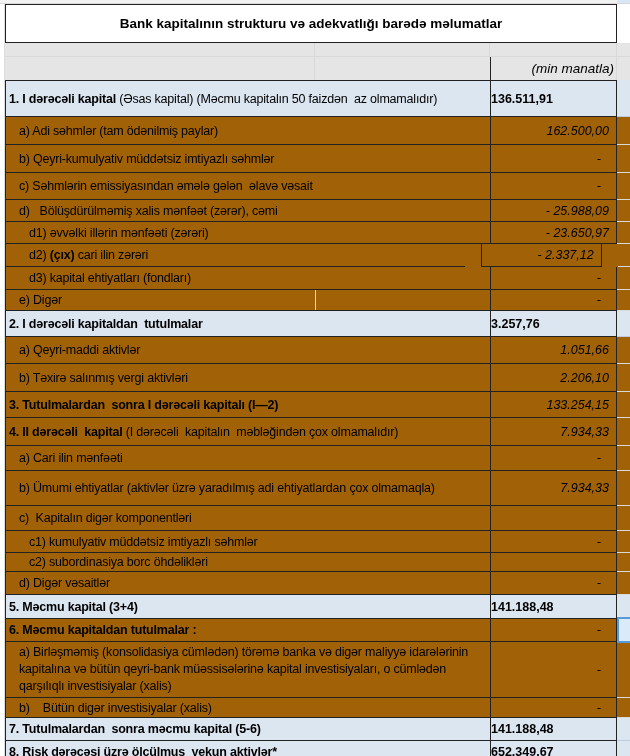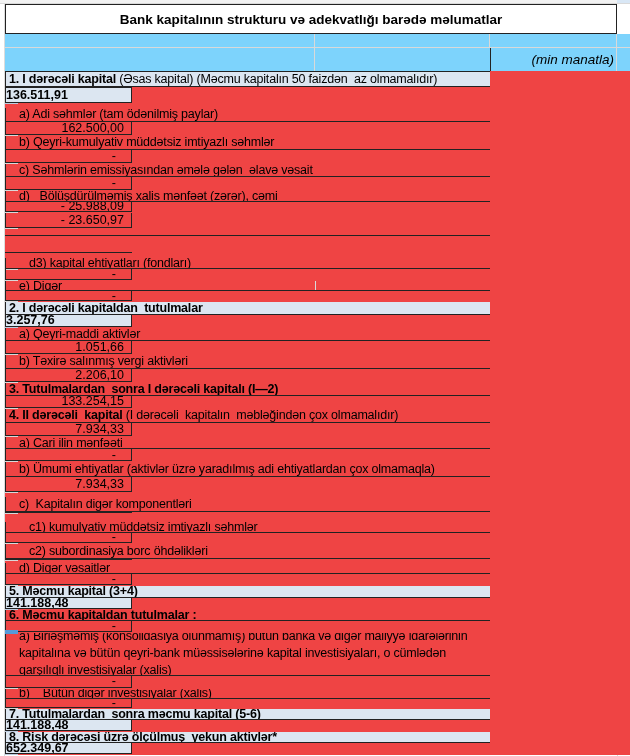--- a/index.html
+++ b/index.html
@@ -10,44 +10,44 @@
   
   .vline-left{position:absolute;left:4px;top:0;width:1px;height:756px;background:#dcdcdc;}
   
   .topstrip{position:absolute;left:0;top:0;width:630px;height:4px;display:flex;border-bottom:1px solid #d9d9d9;box-sizing:border-box;}
   .ts-l{width:617px;background:#f2f2f2;}
   .ts-r{width:13px;background:#d9e7f5;}
   .tablewrap{position:absolute;left:5px;top:4px;width:625px;}
   *,
   *::before,*::after{box-sizing:border-box;}
   
-  .titlerow{width:612px;height:30px;border:1px solid #222;display:flex;align-items:center;justify-content:center;font-weight:bold;font-size:13.5px;background:#fff;}
-  
-  .hrow{display:flex;background:#7dd3fc;}
+  .titlerow{width:612px;height:39px;border:1px solid #222;display:flex;align-items:center;justify-content:center;font-weight:bold;font-size:13.5px;background:#fff;}
+  
+  .hrow{display:flex;background:#e5e5e5;}
   .ha{width:310px;}
   .hb{width:175px;}
   .hv{width:127px;}
   .ht{width:13px;}
   .emptyrow{height:14px;border-bottom:1px solid #d9d9d9;}
   .emptyrow .ha,.emptyrow .hb,.emptyrow .hv{border-right:1px solid #d9d9d9;}
   .unitrow{height:23px;}
   .unitrow .ha{border-right:1px solid #d9d9d9;}
   .unitrow .hv{border-left:1px solid #222;border-right:1px solid #d9d9d9;display:flex;align-items:center;justify-content:flex-end;padding-right:2px;font-style:italic;font-size:13.5px;}
   
-  .row{display:flex;background:#ef4444;flex-direction:column;}
+  .row{display:flex;background:#a16207;}
   .cl{width:485px;border-left:1px solid #222;border-bottom:1px solid #222;display:flex;align-items:center;overflow:hidden;white-space:nowrap;letter-spacing:-0.2px;}
   .cl b{white-space:pre;}
   .cl span{white-space:pre;}
   .cl.wrap{white-space:normal;line-height:17px;}
   .cl.wrap span{white-space:normal;}
   .ind0{padding-left:3px;}
   .ind1{padding-left:13px;}
   .ind2{padding-left:23px;}
   .cv{width:127px;border-left:1px solid #222;border-right:1px solid #222;border-bottom:1px solid #222;display:flex;align-items:center;overflow:hidden;}
-  .vright{justify-content:flex-end;padding-right:7px;}
+  .vright{justify-content:flex-end;padding-right:7px;font-style:italic;}
   .vleft{justify-content:flex-start;padding-left:0;font-weight:bold;}
   .dash{padding-right:15px;}
   .tail{width:13px;border-bottom:1px solid #d9d9d9;}
   .row.first .cl,.row.first .cv{border-top:1px solid #222;}
   .row.blue .cl,.row.blue .cv,.row.blue .tail{background:#dce6f1;}
   .row.blue .tail{border-bottom-color:#bccbde;}
   .split{position:relative;}
   .split::after{content:'';position:absolute;left:309px;top:0;bottom:0;width:1px;background:#d9d9d9;}
   .tail.rel{position:relative;overflow:visible;}
   .selcell{position:absolute;left:0;top:-2px;right:0;bottom:-2px;background:#dbeaf8;border:2px solid #569ad8;border-right:none;z-index:2;}
@@ -110,20 +110,23 @@
           <div class="tail"></div>
         </div>
         <div class="row" style="height: 22px;">
           <div class="cl ind1">
             <span>d)   Bölüşdürülməmiş xalis mənfəət (zərər), cəmi</span>
           </div>
           <div class="cv vright">- 25.988,09</div>
           <div class="tail"></div>
         </div>
         <div class="row" style="height: 22px;">
+          <div class="cl ind2">
+            <span>d1) əvvəlki illərin mənfəəti (zərəri)</span>
+          </div>
           <div class="cv vright">- 23.650,97</div>
           <div class="tail"></div>
         </div>
         <div class="row" style="height: 23px; gap: 16px;">
           <div class="cl ind2">
             <span>d2) </span>
             <b>(çıx)</b>
             <span> cari ilin zərəri</span>
           </div>
           <div class="cv vright">- 2.337,12</div>
@@ -232,21 +235,21 @@
           <div class="cl ind0">
             <b>6. Məcmu kapitaldan tutulmalar :</b>
           </div>
           <div class="cv vright dash">-</div>
           <div class="tail rel">
             <div class="selcell"></div>
           </div>
         </div>
         <div class="row" style="height: 56px;">
           <div class="cl ind1 wrap">
-            <span>a)   Birləşməmiş (konsolidasiya olunmamış) bütün banka və digər maliyyə idarələrinin kapitalına və bütün qeyri-bank müəssisələrinə kapital investisiyaları, o cümlədən qarşılıqlı investisiyalar (xalis)</span>
+            <span>a)   Birləşməmiş (konsolidasiya cümlədən) törəmə banka və digər maliyyə idarələrinin kapitalına və bütün qeyri-bank müəssisələrinə kapital investisiyaları, o cümlədən qarşılıqlı investisiyalar (xalis)</span>
           </div>
           <div class="cv vright dash">-</div>
           <div class="tail"></div>
         </div>
         <div class="row" style="height: 20px;">
           <div class="cl ind1">
             <span>b)    Bütün digər investisiyalar (xalis)</span>
           </div>
           <div class="cv vright dash">-</div>
           <div class="tail"></div>

